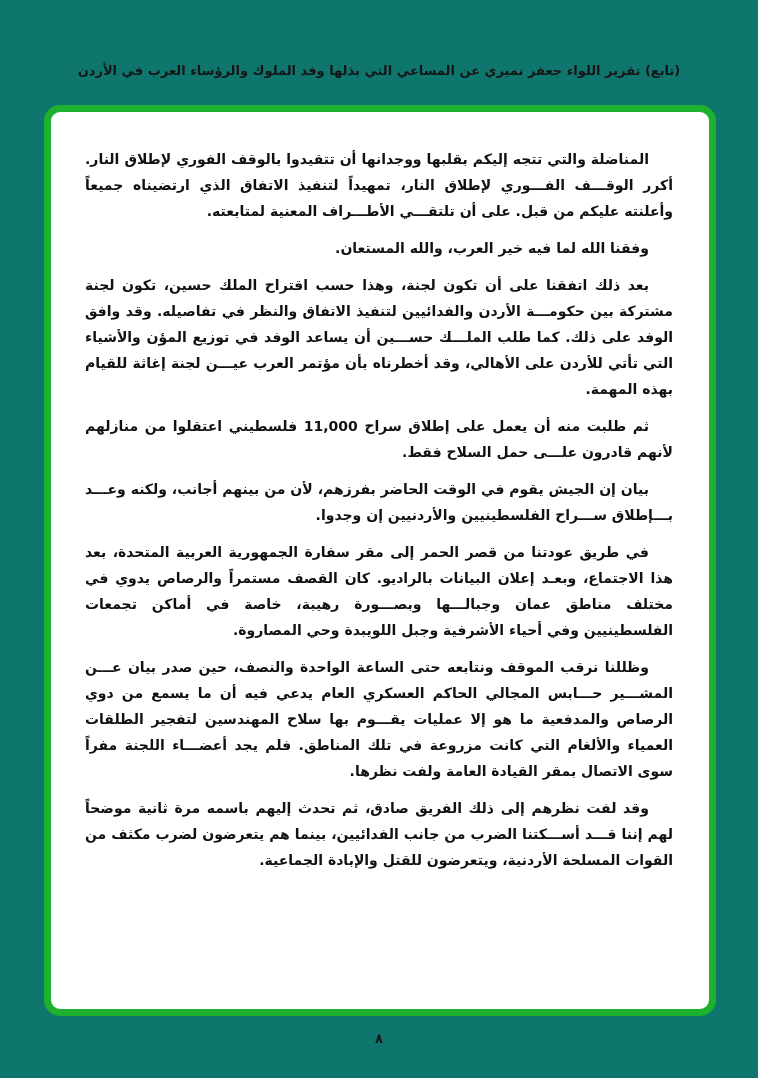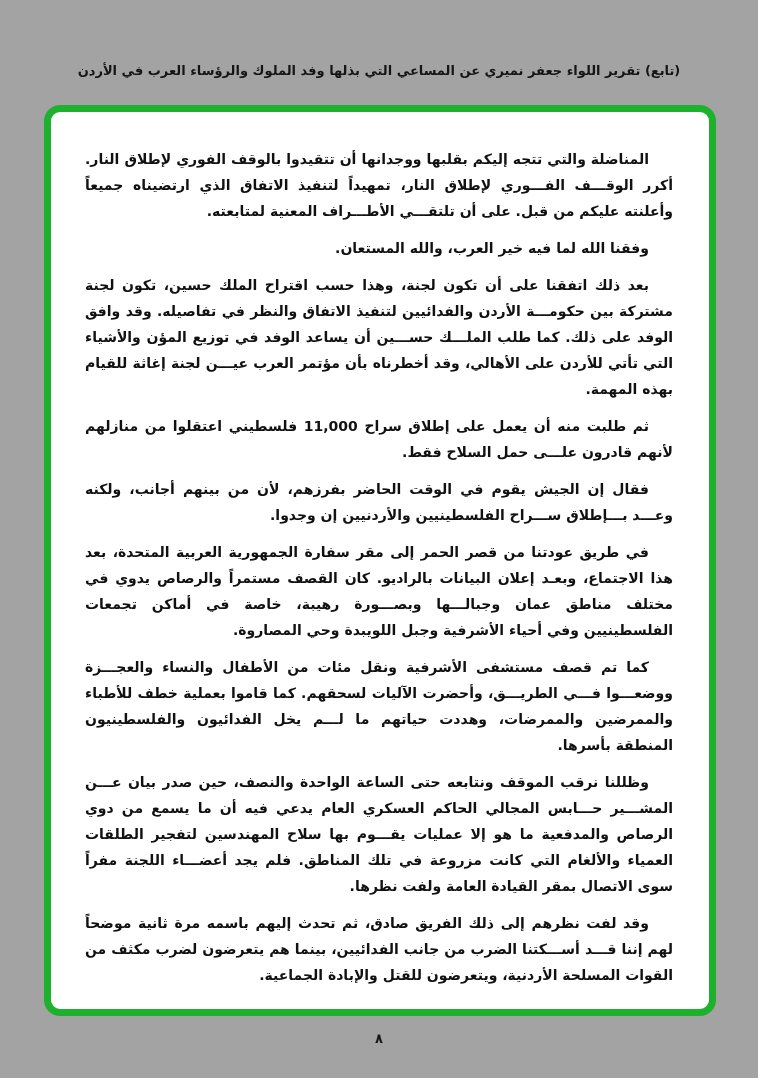--- a/index.html
+++ b/index.html
@@ -7,21 +7,21 @@
     width: 758px;
     height: 1078px;
     background: #ffffff;
     font-family: "DejaVu Sans", sans-serif;
     position: relative;
     overflow: hidden;
   }
   .page {
     position: absolute;
     inset: 0;
-    background: #a3a3a3;
+    background: #0f766e;
   }
   .header {
     position: absolute;
     top: 63px;
     left: 0;
     width: 100%;
     text-align: center;
     direction: rtl;
     font-weight: bold;
     font-size: 13px;
@@ -77,22 +77,21 @@
 
   <div class="header">(تابع) تقرير اللواء جعفر نميري عن المساعي التي بذلها وفد الملوك والرؤساء العرب في الأردن</div>
 
   <div class="frame" style="border-color: rgb(29, 177, 46);"></div>
 
   <div class="body-text">
     <p>المناضلة والتي تتجه إليكم بقلبها ووجدانها أن تتقيدوا بالوقف الفوري لإطلاق النار. أكرر الوقـــف الفـــوري لإطلاق النار، تمهيداً لتنفيذ الاتفاق الذي ارتضيناه جميعاً وأعلنته عليكم من قبل. على أن تلتقـــي الأطـــراف المعنية لمتابعته.</p>
     <p>وفقنا الله لما فيه خير العرب، والله المستعان.</p>
     <p>بعد ذلك اتفقنا على أن تكون لجنة، وهذا حسب اقتراح الملك حسين، تكون لجنة مشتركة بين حكومـــة الأردن والفدائيين لتنفيذ الاتفاق والنظر في تفاصيله. وقد وافق الوفد على ذلك. كما طلب الملـــك حســـين أن يساعد الوفد في توزيع المؤن والأشياء التي تأتي للأردن على الأهالي، وقد أخطرناه بأن مؤتمر العرب عيـــن لجنة إغاثة للقيام بهذه المهمة.</p>
     <p>ثم طلبت منه أن يعمل على إطلاق سراح 11,000 فلسطيني اعتقلوا من منازلهم لأنهم قادرون علـــى حمل السلاح فقط.</p>
-    <p>فقال إن الجيش يقوم في الوقت الحاضر بفرزهم، لأن من بينهم أجانب، ولكنه وعـــد بـــإطلاق ســـراح الفلسطينيين والأردنيين إن وجدوا.</p>
+    <p>بيان إن الجيش يقوم في الوقت الحاضر بفرزهم، لأن من بينهم أجانب، ولكنه وعـــد بـــإطلاق ســـراح الفلسطينيين والأردنيين إن وجدوا.</p>
     <p>في طريق عودتنا من قصر الحمر إلى مقر سفارة الجمهورية العربية المتحدة، بعد هذا الاجتماع، وبعـد إعلان البيانات بالراديو. كان القصف مستمراً والرصاص يدوي في مختلف مناطق عمان وجبالـــها وبصـــورة رهيبة، خاصة في أماكن تجمعات الفلسطينيين وفي أحياء الأشرفية وجبل اللويبدة وحي المصاروة.</p>
-    <p>كما تم قصف مستشفى الأشرفية ونقل مئات من الأطفال والنساء والعجـــزة ووضعـــوا فـــي الطريـــق، وأحضرت الآليات لسحقهم. كما قاموا بعملية خطف للأطباء والممرضين والممرضات، وهددت حياتهم ما لـــم يخل الفدائيون والفلسطينيون المنطقة بأسرها.</p>
     <p>وظللنا نرقب الموقف ونتابعه حتى الساعة الواحدة والنصف، حين صدر بيان عـــن المشـــير حـــابس المجالي الحاكم العسكري العام يدعي فيه أن ما يسمع من دوي الرصاص والمدفعية ما هو إلا عمليات يقـــوم بها سلاح المهندسين لتفجير الطلقات العمياء والألغام التي كانت مزروعة في تلك المناطق. فلم يجد أعضـــاء اللجنة مفراً سوى الاتصال بمقر القيادة العامة ولفت نظرها.</p>
     <p>وقد لفت نظرهم إلى ذلك الفريق صادق، ثم تحدث إليهم باسمه مرة ثانية موضحاً لهم إننا قـــد أســـكتنا الضرب من جانب الفدائيين، بينما هم يتعرضون لضرب مكثف من القوات المسلحة الأردنية، ويتعرضون للقتل والإبادة الجماعية.</p>
   </div>
 
   <div class="page-number">٨</div>
 
 </div>
 
 </body></html>

